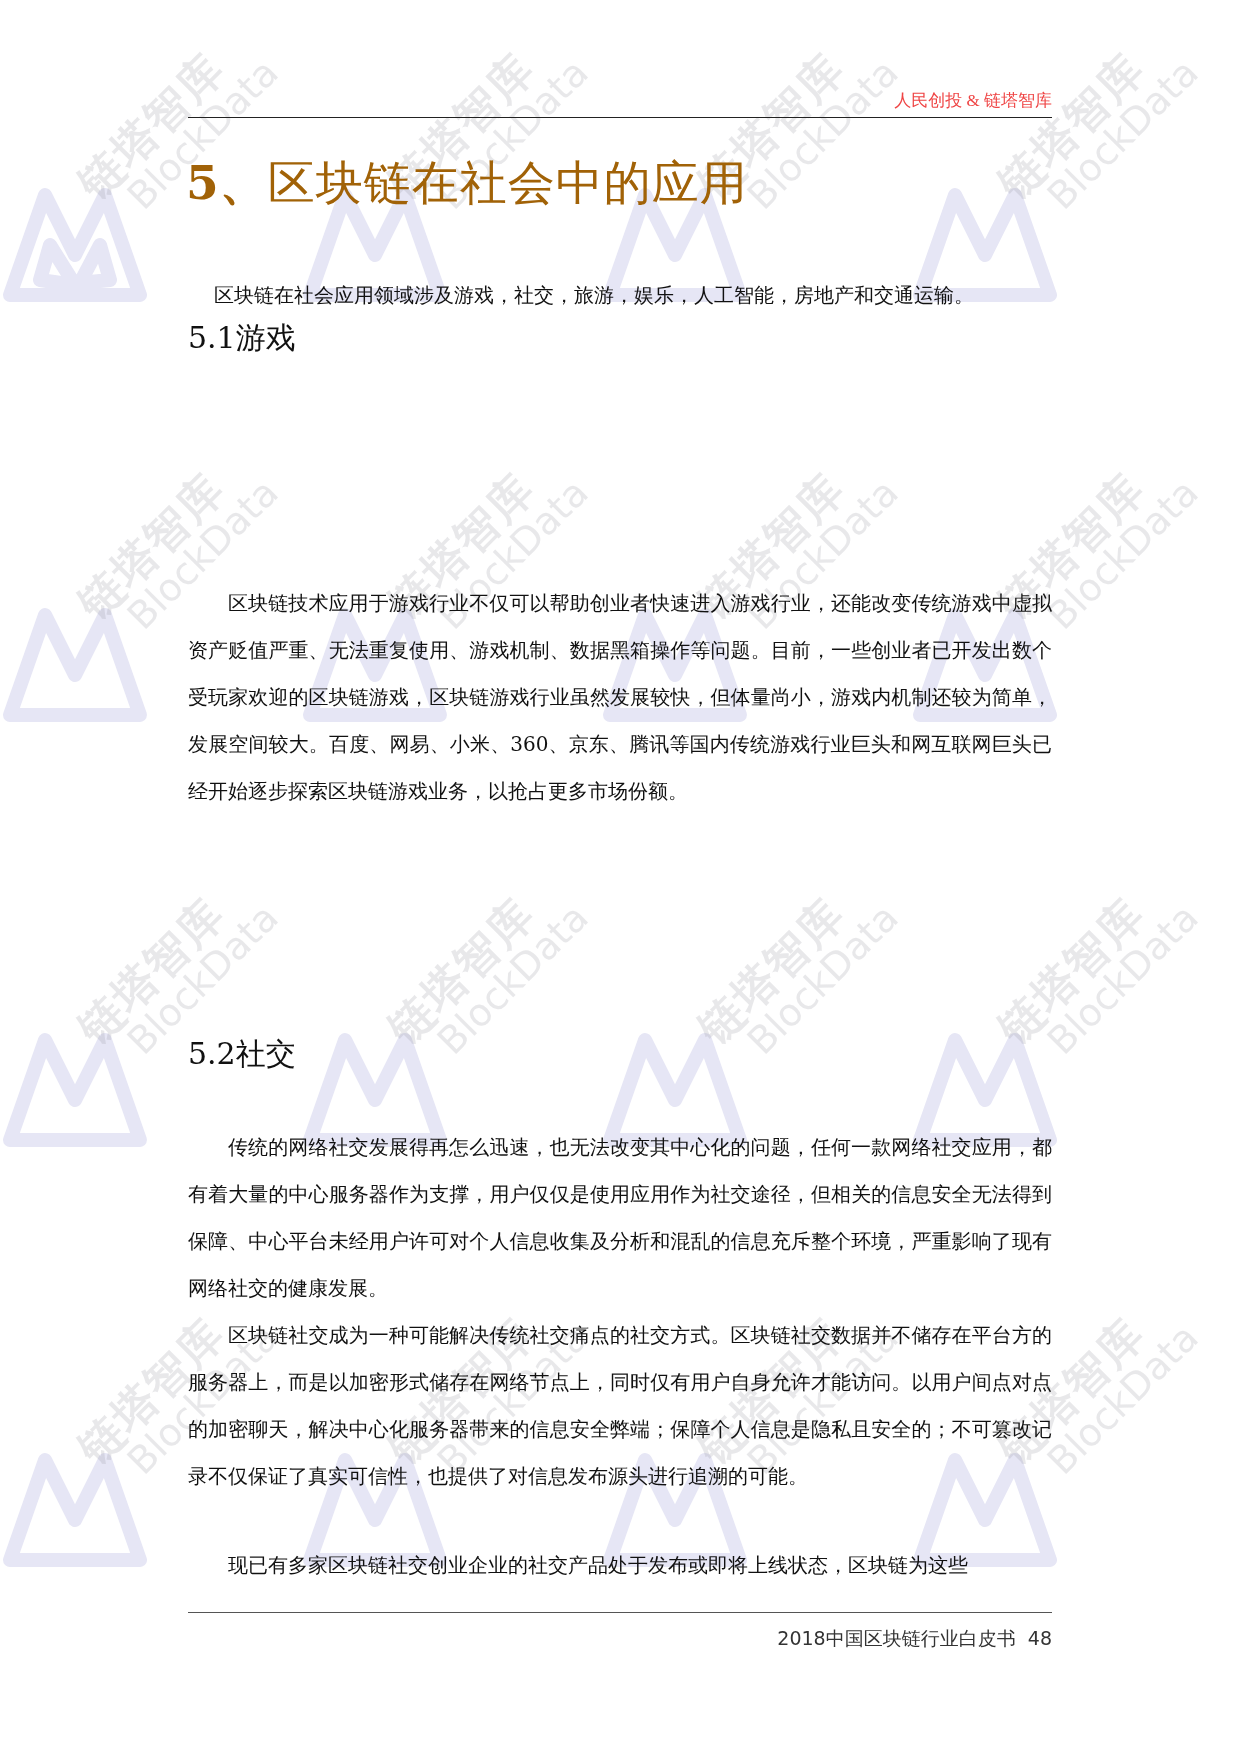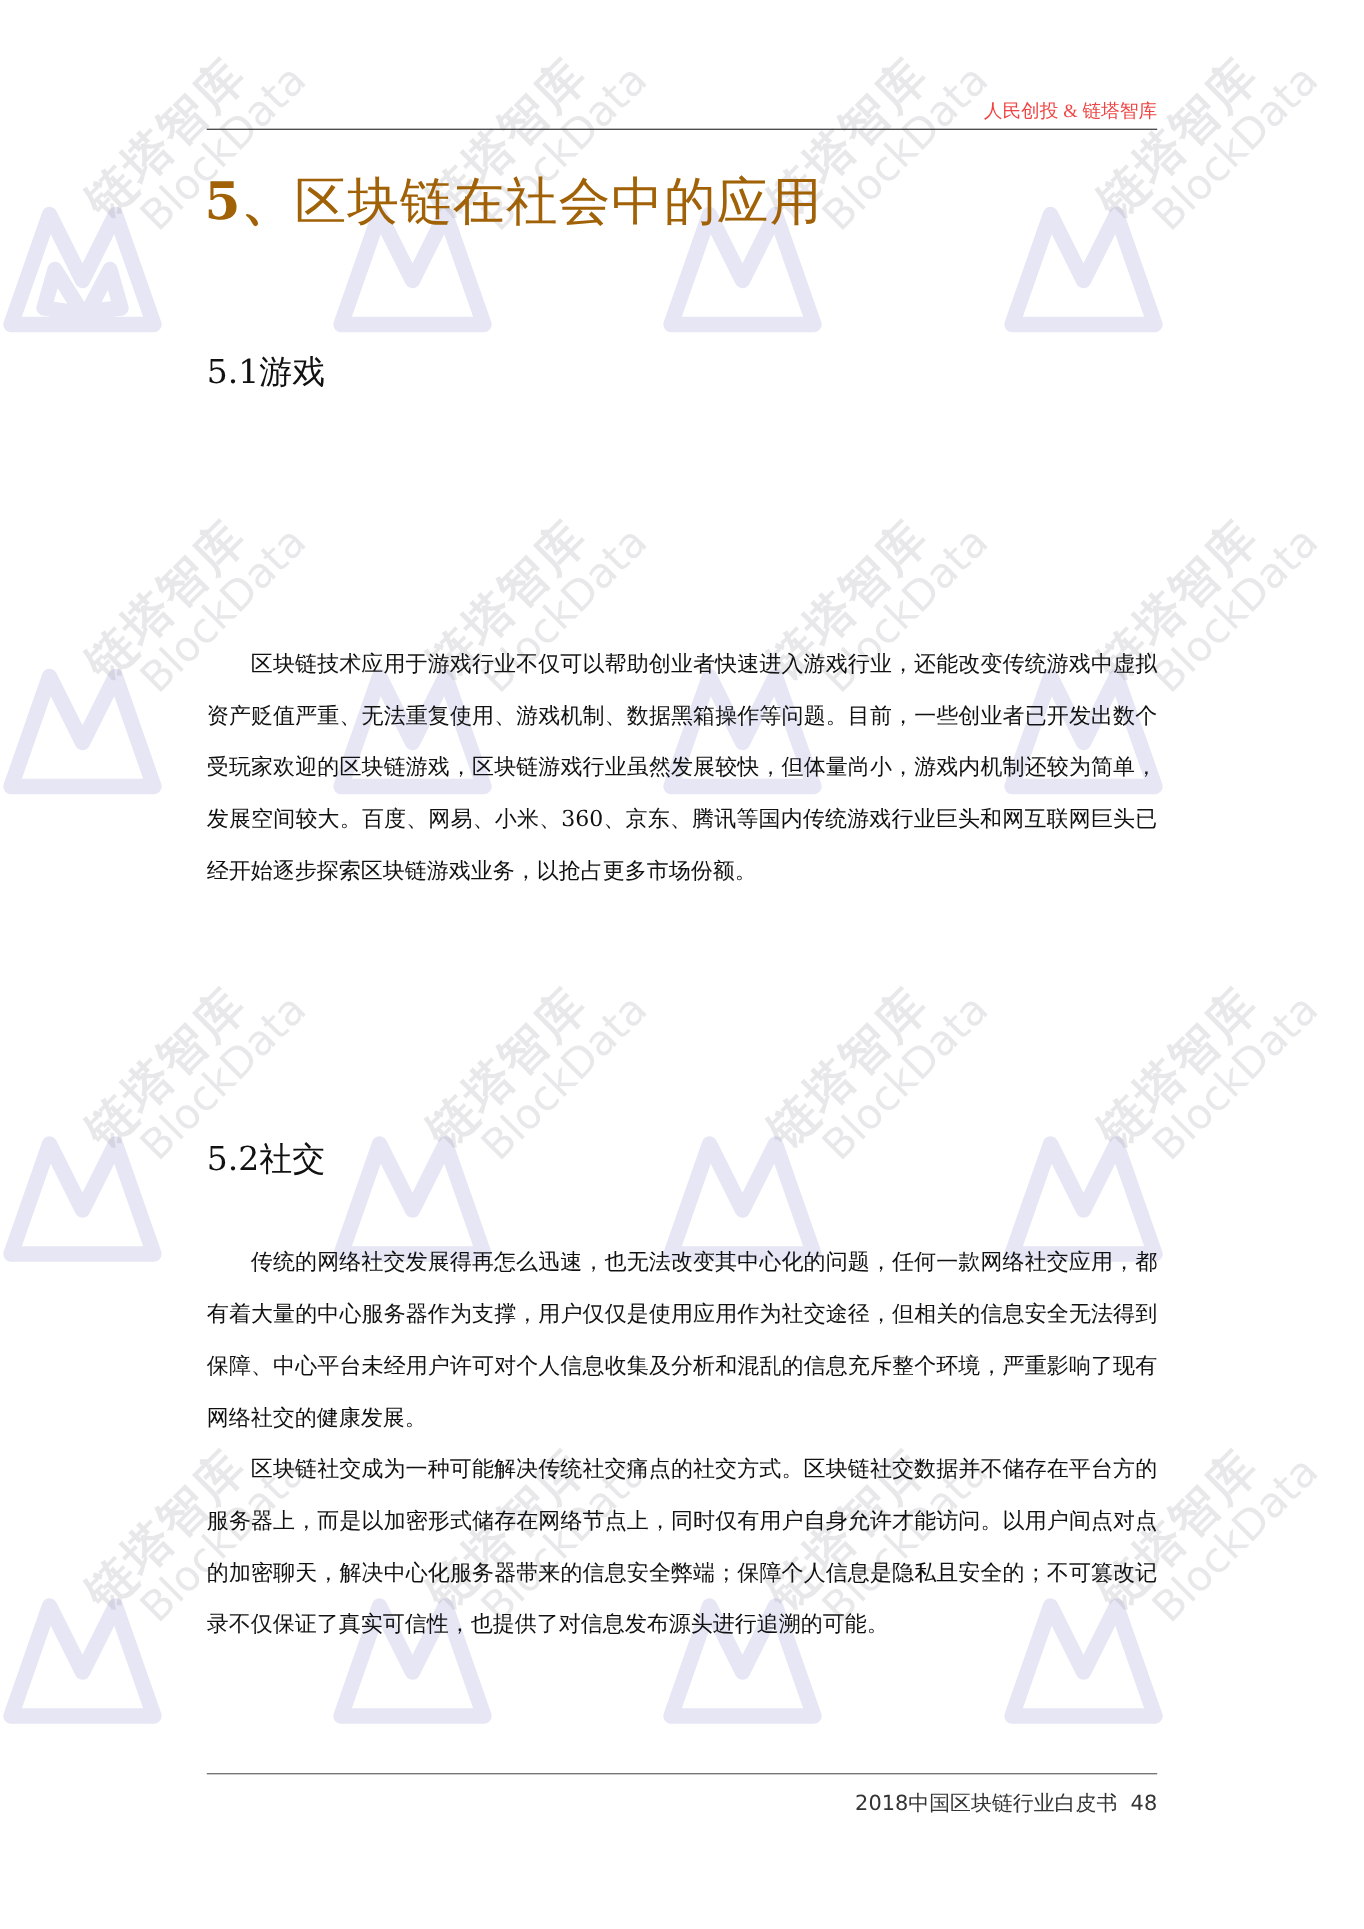--- a/index.html
+++ b/index.html
@@ -174,23 +174,25 @@
       <span class="en">BlockData</span>
     </div>
 </div>
 
 <div class="page">
   <div class="header-text">人民创投 &amp; 链塔智库</div>
   <div class="header-rule"></div>
 
   <h1 class="chapter-title"><span class="num">5、</span><span>区块链在社会中的应用</span></h1>
 
+  <p class="intro">区块链在社会应用领域涉及游戏，社交，旅游，娱乐，人工智能，房地产和交通运输。</p>
 
   <h2 class="section-title" style="top:318px"><span class="num">5.1</span><span>游戏</span></h2>
   <p class="para" style="top:580px">区块链技术应用于游戏行业不仅可以帮助创业者快速进入游戏行业，还能改变传统游戏中虚拟资产贬值严重、无法重复使用、游戏机制、数据黑箱操作等问题。目前，一些创业者已开发出数个受玩家欢迎的区块链游戏，区块链游戏行业虽然发展较快，但体量尚小，游戏内机制还较为简单，发展空间较大。百度、网易、小米、360、京东、腾讯等国内传统游戏行业巨头和网互联网巨头已经开始逐步探索区块链游戏业务，以抢占更多市场份额。</p>
 
   <h2 class="section-title" style="top:1034px"><span class="num">5.2</span><span>社交</span></h2>
   <p class="para" style="top:1312px">区块链社交成为一种可能解决传统社交痛点的社交方式。区块链社交数据并不储存在平台方的服务器上，而是以加密形式储存在网络节点上，同时仅有用户自身允许才能访问。以用户间点对点的加密聊天，解决中心化服务器带来的信息安全弊端；保障个人信息是隐私且安全的；不可篡改记录不仅保证了真实可信性，也提供了对信息发布源头进行追溯的可能。</p>
   <p class="para" style="top:1124px">传统的网络社交发展得再怎么迅速，也无法改变其中心化的问题，任何一款网络社交应用，都有着大量的中心服务器作为支撑，用户仅仅是使用应用作为社交途径，但相关的信息安全无法得到保障、中心平台未经用户许可对个人信息收集及分析和混乱的信息充斥整个环境，严重影响了现有网络社交的健康发展。</p>
+  <p class="para" style="top:1542px">现已有多家区块链社交创业企业的社交产品处于发布或即将上线状态，区块链为这些</p>
 
   <div class="footer-rule"></div>
   <div class="footer-text"><span>2018中国区块链行业白皮书</span>&nbsp;&nbsp;<span>48</span></div>
 </div>
 
 </body></html>

